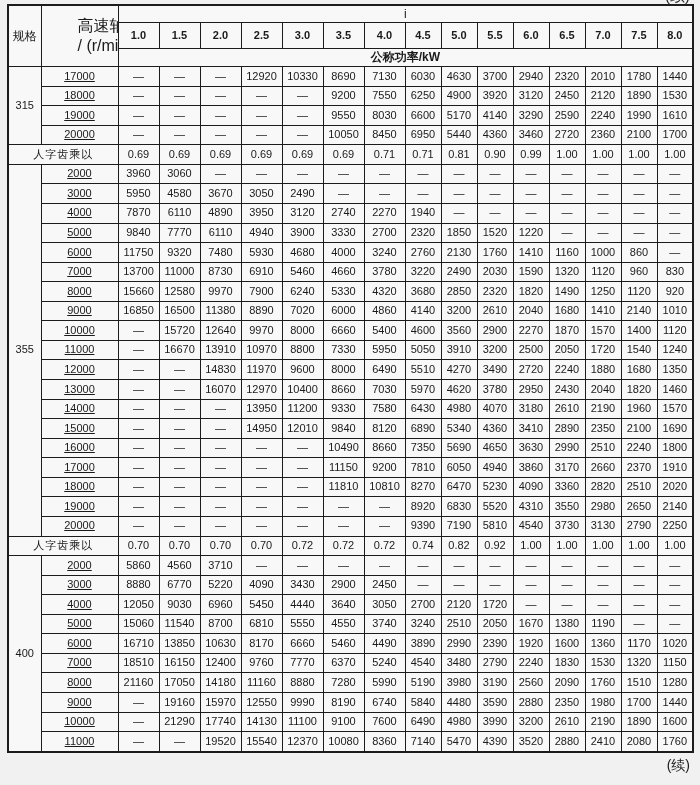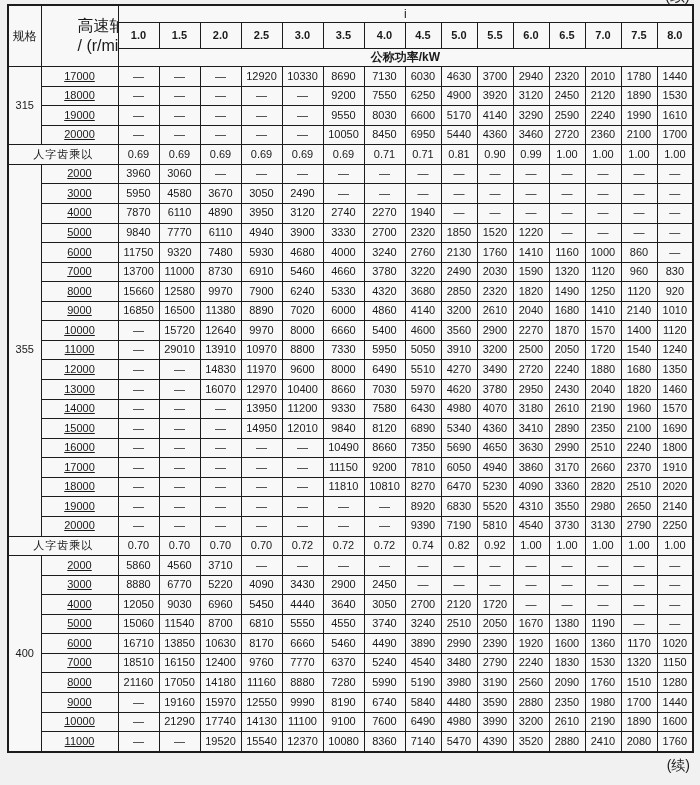--- a/index.html
+++ b/index.html
@@ -352,21 +352,21 @@
         <td class="val">2900</td>
         <td class="val">2270</td>
         <td class="val">1870</td>
         <td class="val">1570</td>
         <td class="val">1400</td>
         <td class="val">1120</td>
       </tr>
       <tr>
         <td class="speed">11000</td>
         <td class="val">—</td>
-        <td class="val">29010</td>
+        <td class="val">16670</td>
         <td class="val">13910</td>
         <td class="val">10970</td>
         <td class="val">8800</td>
         <td class="val">7330</td>
         <td class="val">5950</td>
         <td class="val">5050</td>
         <td class="val">3910</td>
         <td class="val">3200</td>
         <td class="val">2500</td>
         <td class="val">2050</td>

